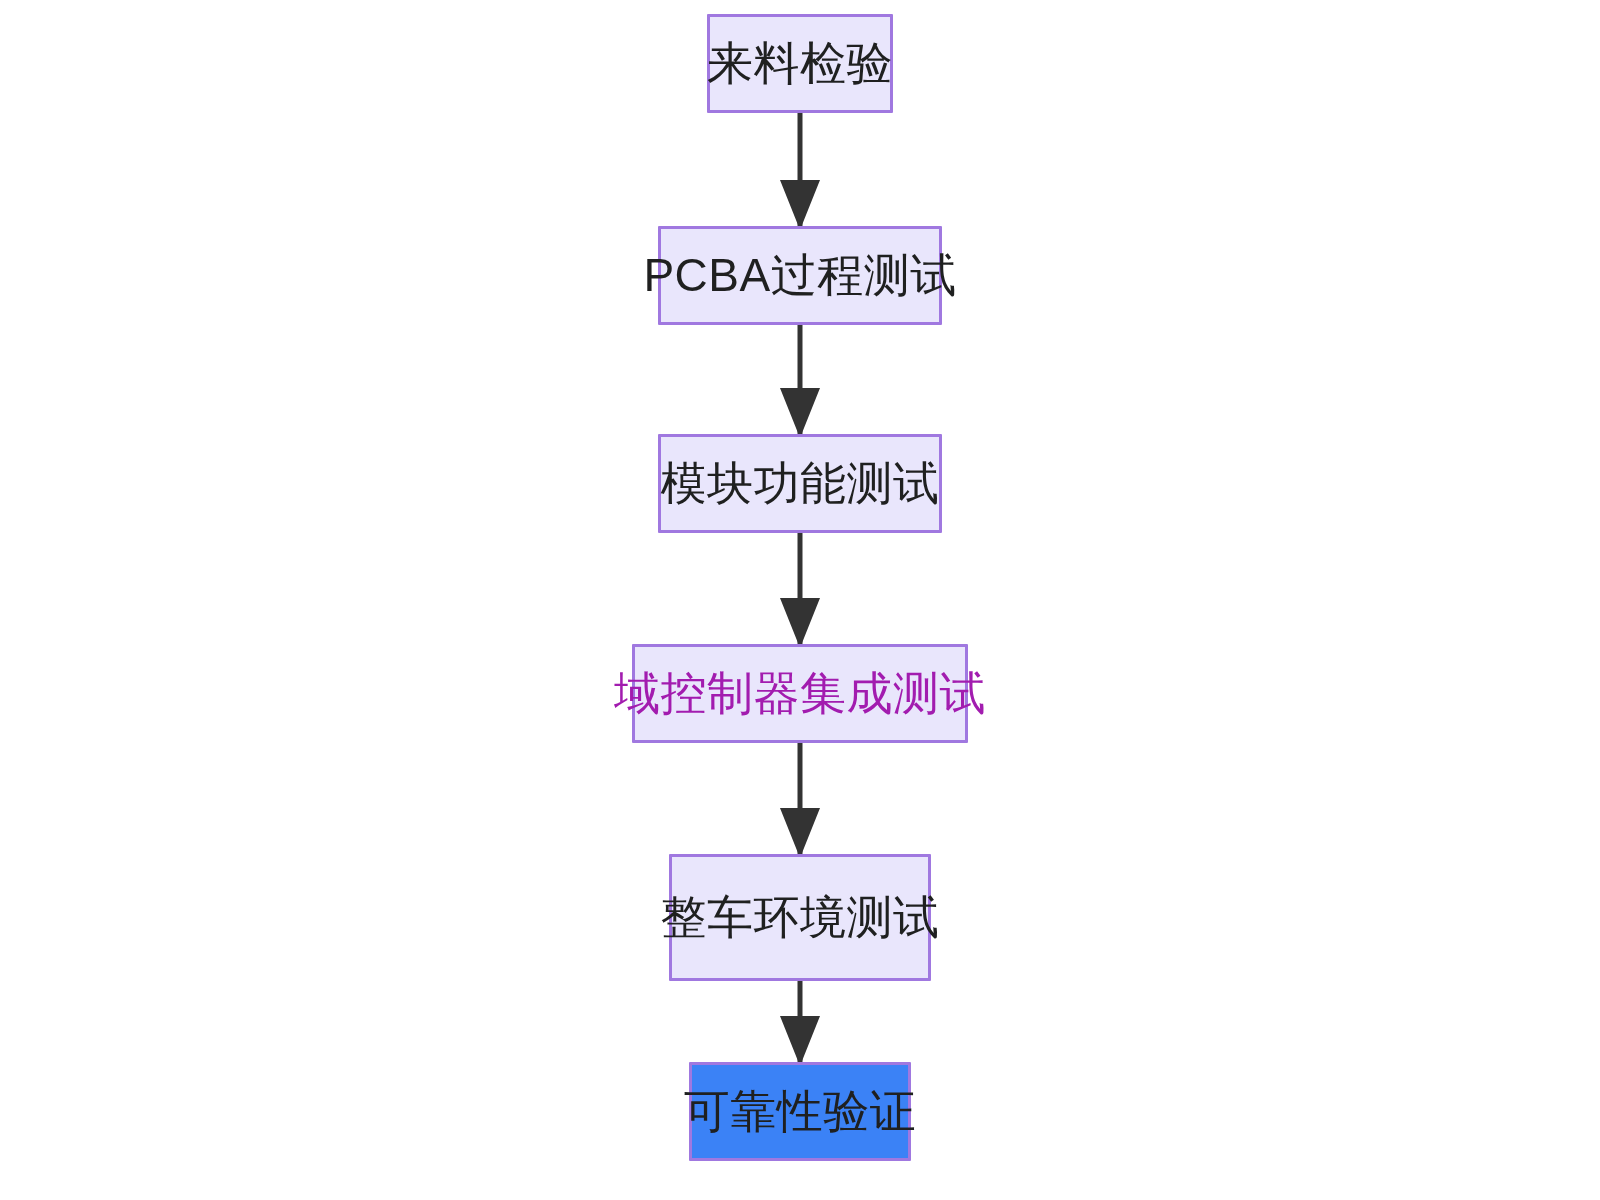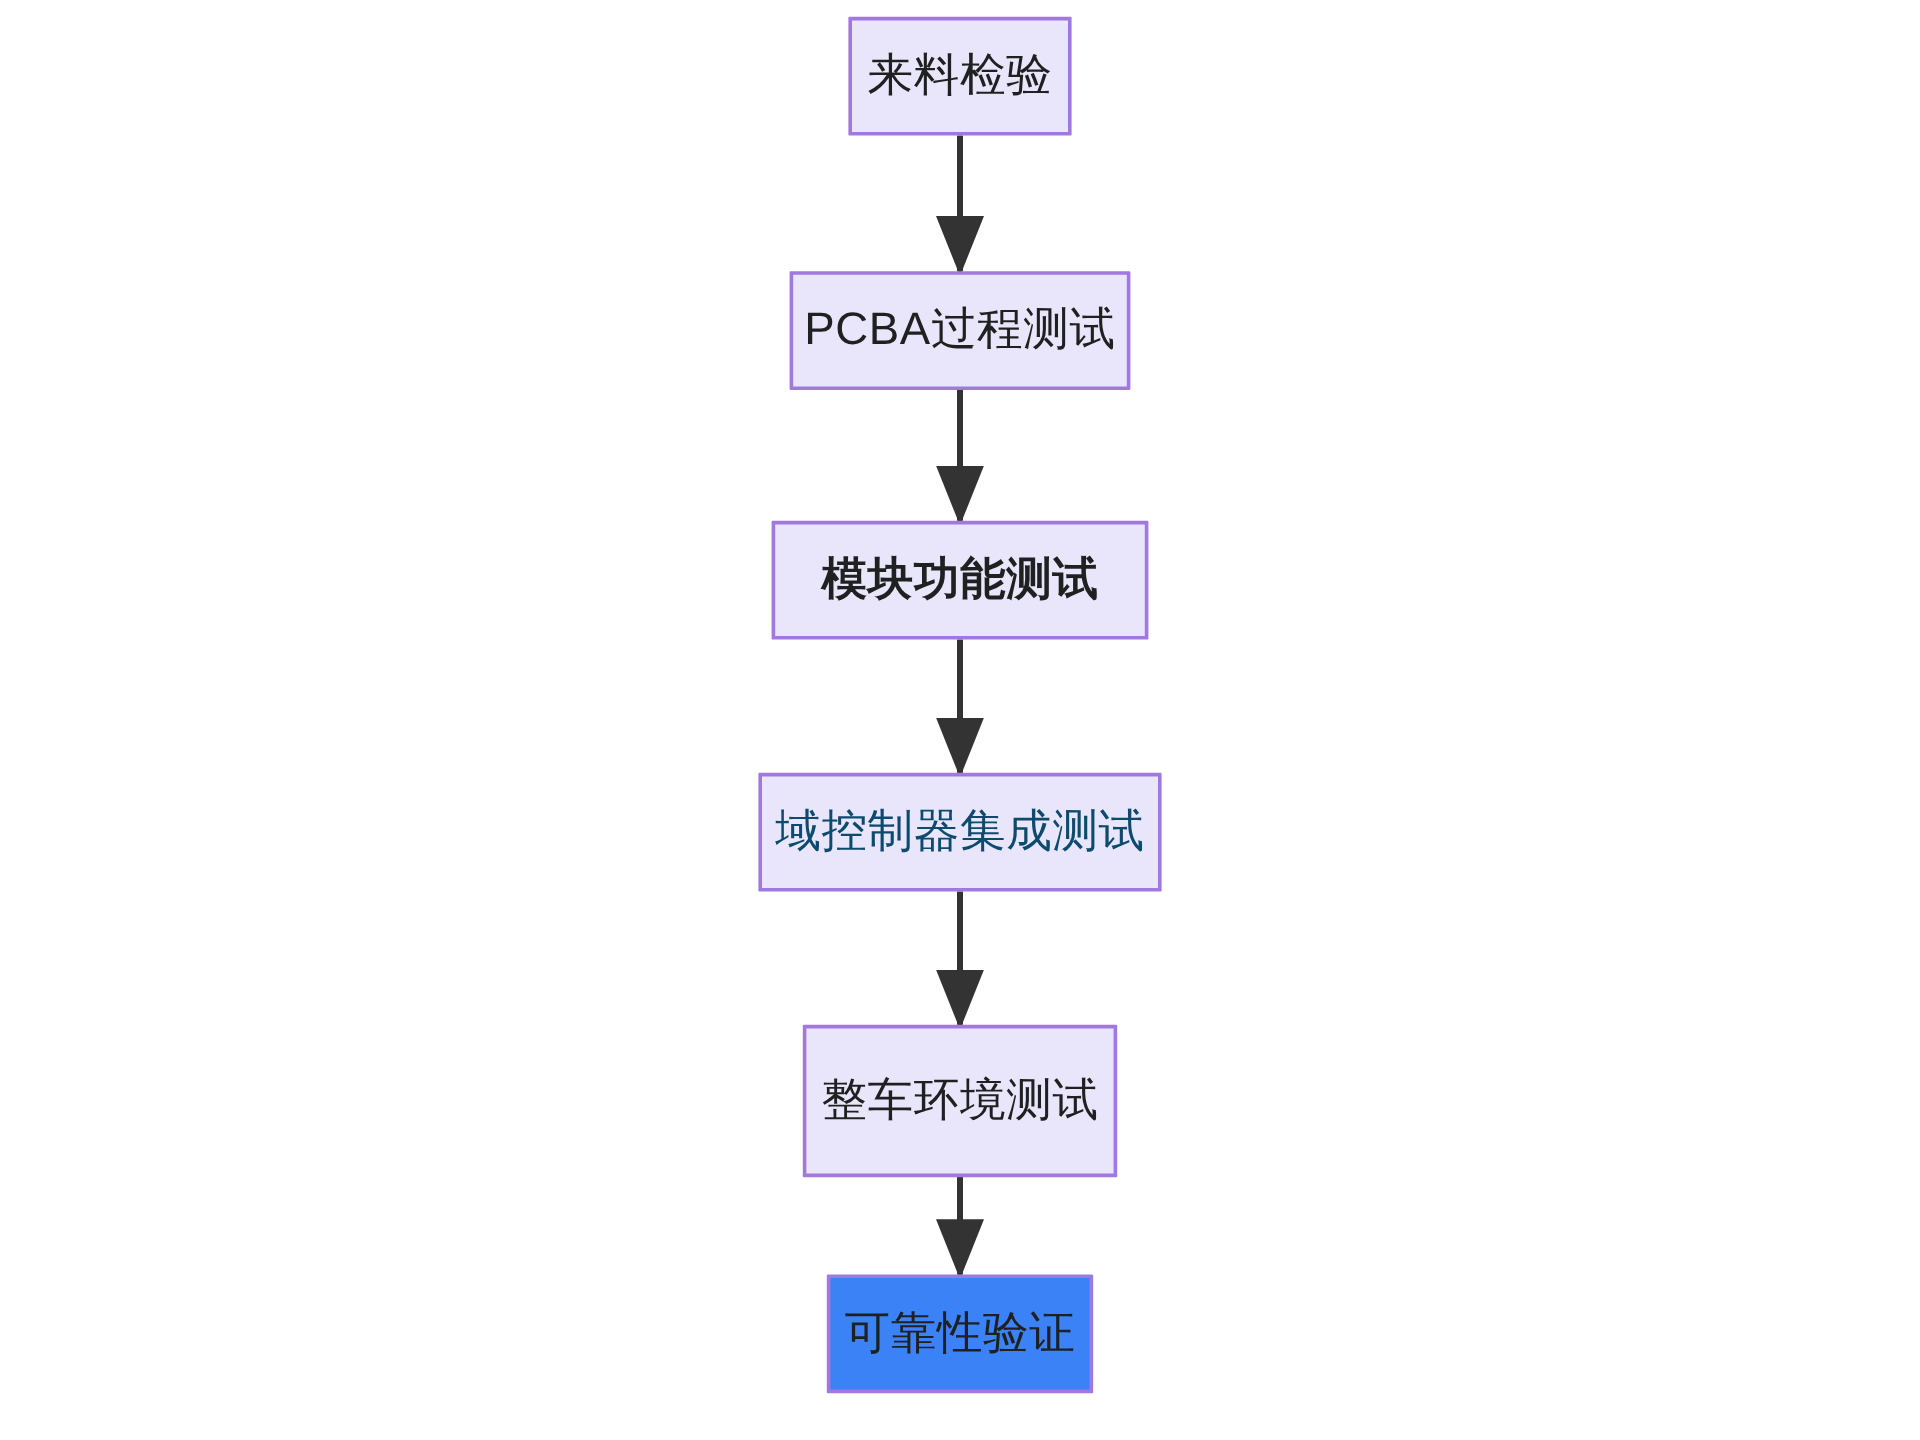--- a/index.html
+++ b/index.html
@@ -46,21 +46,21 @@
     border: 3px solid #a078e0;
     border-radius: 1px;
     display: flex;
     align-items: center;
     justify-content: center;
     transform: translateX(-50%);
   }
 
   .flow-node-label {
     font-family: "Liberation Sans", "DejaVu Sans", sans-serif;
-    font-size: 38px;
+    font-size: 46px;
     line-height: 1.2;
     color: #1f2020;
     white-space: nowrap;
     text-align: center;
     letter-spacing: 0.5px;
   }
 </style>
 </head>
 <body>
 
@@ -81,25 +81,25 @@
       </g>
   </svg>
 
   <div id="node-layer">
       <div class="flow-node" style="left: 800px; top: 14px; width: 186px; height: 99px; background: rgb(233, 230, 252); border-color: rgb(160, 120, 224);">
         <span class="flow-node-label" style="color: rgb(31, 32, 32);">来料检验</span>
       </div>
       <div class="flow-node" style="left: 800px; top: 226px; width: 284px; height: 99px; background: rgb(233, 230, 252); border-color: rgb(160, 120, 224);">
         <span class="flow-node-label" style="color: rgb(31, 32, 32);">PCBA过程测试</span>
       </div>
-      <div class="flow-node" style="left: 800px; top: 434px; width: 314px; height: 99px; background: rgb(233, 230, 252); border-color: rgb(160, 120, 224); font-weight: bold;">
+      <div class="flow-node" style="left: 800px; top: 434px; width: 284px; height: 99px; background: rgb(233, 230, 252); border-color: rgb(160, 120, 224);">
         <span class="flow-node-label" style="color: rgb(31, 32, 32);">模块功能测试</span>
       </div>
       <div class="flow-node" style="left: 800px; top: 644px; width: 336px; height: 99px; background: rgb(233, 230, 252); border-color: rgb(160, 120, 224);">
-        <span class="flow-node-label" style="color: #0c4a6e;">域控制器集成测试</span>
+        <span class="flow-node-label" style="color: #a21caf;">域控制器集成测试</span>
       </div>
       <div class="flow-node" style="left: 800px; top: 854px; width: 262px; height: 127px; background: rgb(233, 230, 252); border-color: rgb(160, 120, 224);">
         <span class="flow-node-label" style="color: rgb(31, 32, 32);">整车环境测试</span>
       </div>
       <div class="flow-node" style="left: 800px; top: 1062px; width: 222px; height: 99px; background: #3b82f6; border-color: rgb(160, 120, 224);">
         <span class="flow-node-label" style="color: rgb(31, 32, 32);">可靠性验证</span>
       </div>
     </div>
 
 </div>

